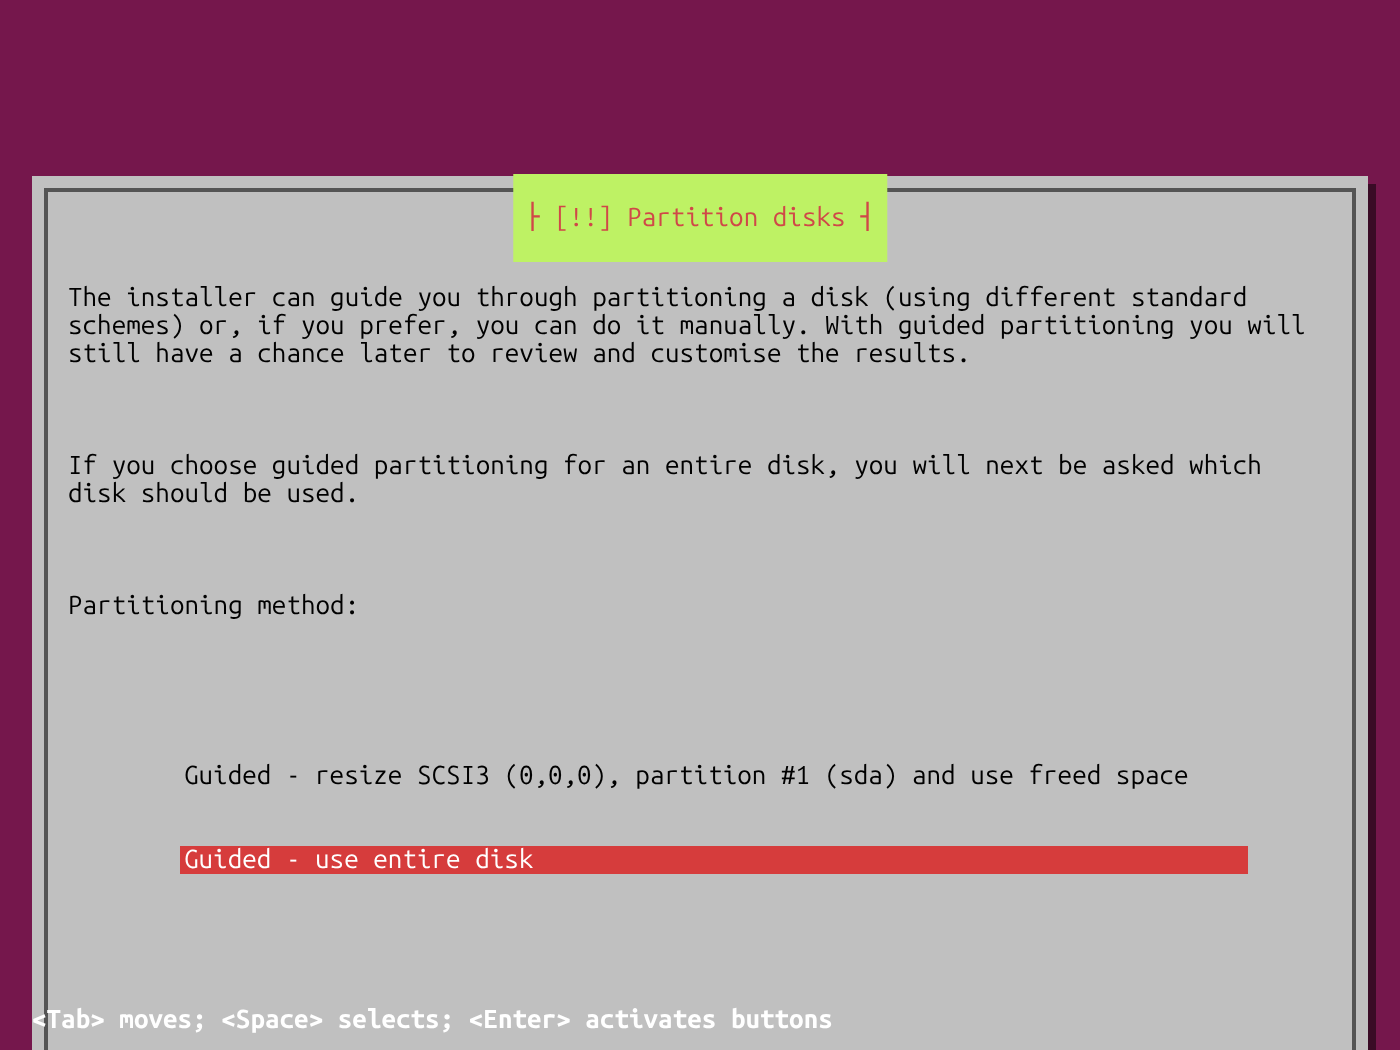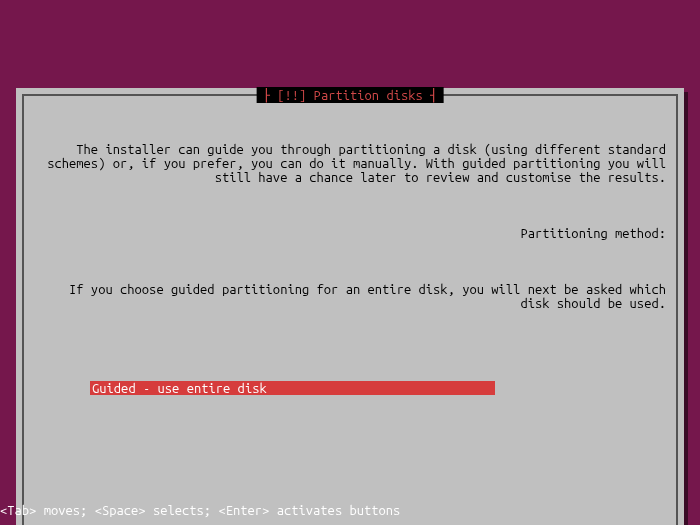--- a/index.html
+++ b/index.html
@@ -30,70 +30,71 @@
       border: 2px solid #545454;
       background: #c0c0c0;
       padding: 8px 10px 16px 10px;
       position: relative;
     }
     .dialog-title {
       position: absolute;
       top: -9px;
       left: 50%;
       transform: translateX(-50%);
-      background: #000000;
-      padding: 1px 6px;
+      background: #bef264;
+      padding: 15px 6px;
       color: #d04848;
       white-space: pre;
     }
     .content {
       color: #000;
       white-space: pre-wrap;
       margin-top: 10px;
     }
     .para {
       margin-bottom: 14px;
-      text-align: right;
     }
     .options {
       margin-left: 56px;
       margin-top: 0px;
       margin-bottom: 14px;
     }
     .option {
       display: block;
       white-space: pre;
       padding: 0 2px;
     }
     .option.selected {
       background: #d63c3c;
       color: #ffffff;
-      width: 405px;
+      width: 534px;
     }
     .status-bar {
       position: absolute;
       bottom: 8px;
       left: 0;
       right: 0;
       color: #ffffff;
       white-space: pre;
-      padding-left: 0px;
+      padding-left: 16px;
+      font-weight: bold;
     }
   </style>
 </head>
 <body>
 
 <div class="dialog-outer">
   <div class="dialog-inner">
     <div class="dialog-title"><span>├ </span><span>[!!] Partition disks</span><span> ┤</span></div>
     <div class="content">
       <div class="para">The installer can guide you through partitioning a disk (using different standard schemes) or, if you prefer, you can do it manually. With guided partitioning you will still have a chance later to review and customise the results.</div>
+      <div class="para">If you choose guided partitioning for an entire disk, you will next be asked which disk should be used.</div>
       <div class="para">Partitioning method:</div>
-      <div class="para">If you choose guided partitioning for an entire disk, you will next be asked which disk should be used.</div>
       <div class="options">
+        <span class="option">Guided - resize SCSI3 (0,0,0), partition #1 (sda) and use freed space</span>
         <span class="option selected">Guided - use entire disk</span>
         
         
         
       </div>
       
     </div>
   </div>
 </div>
 

